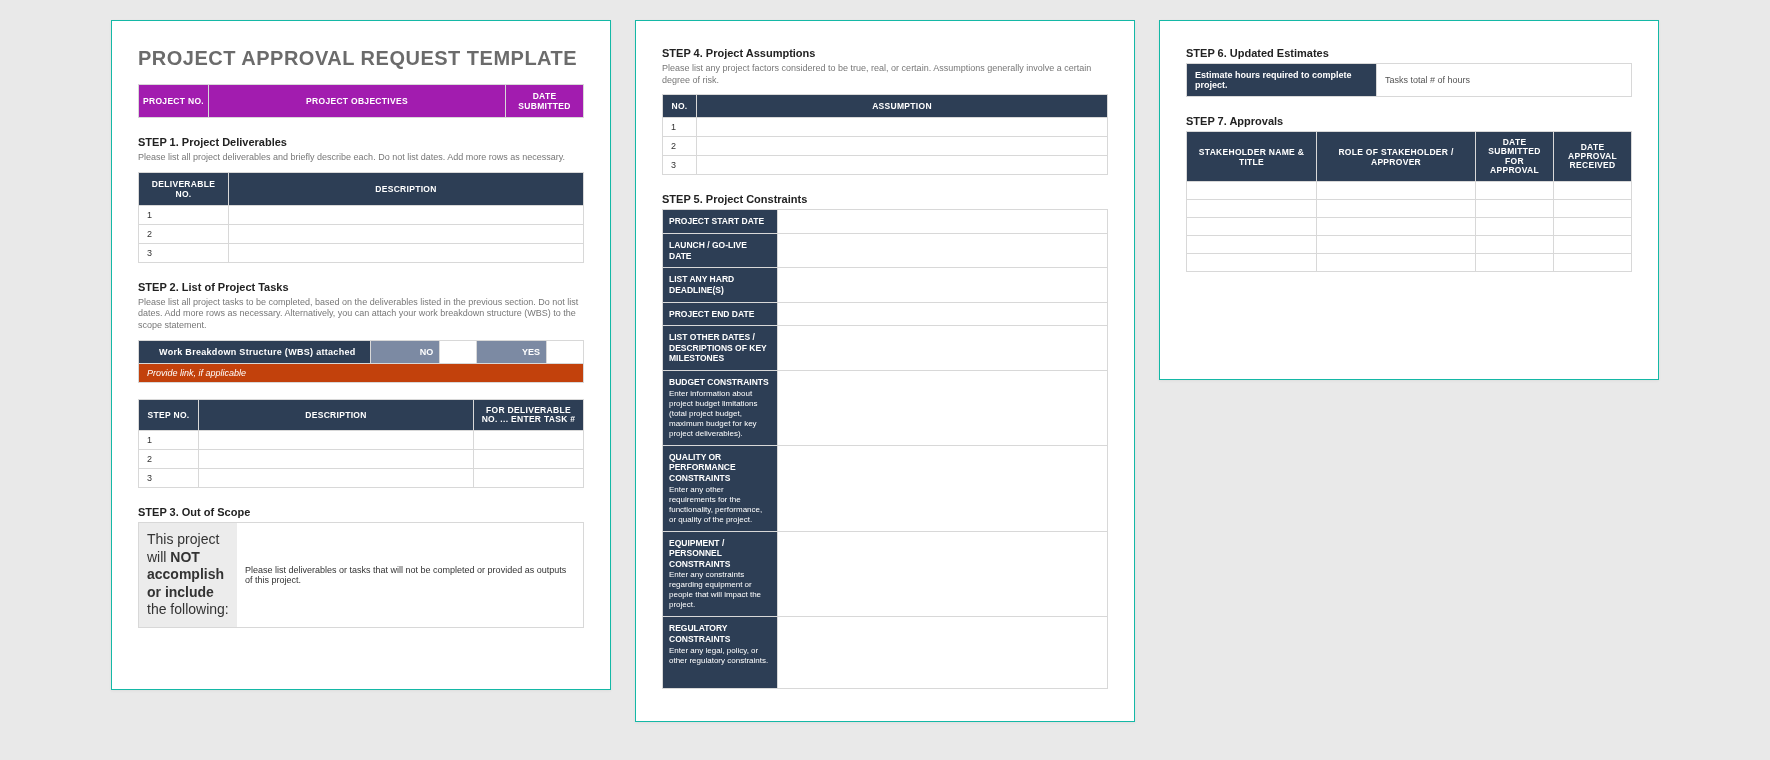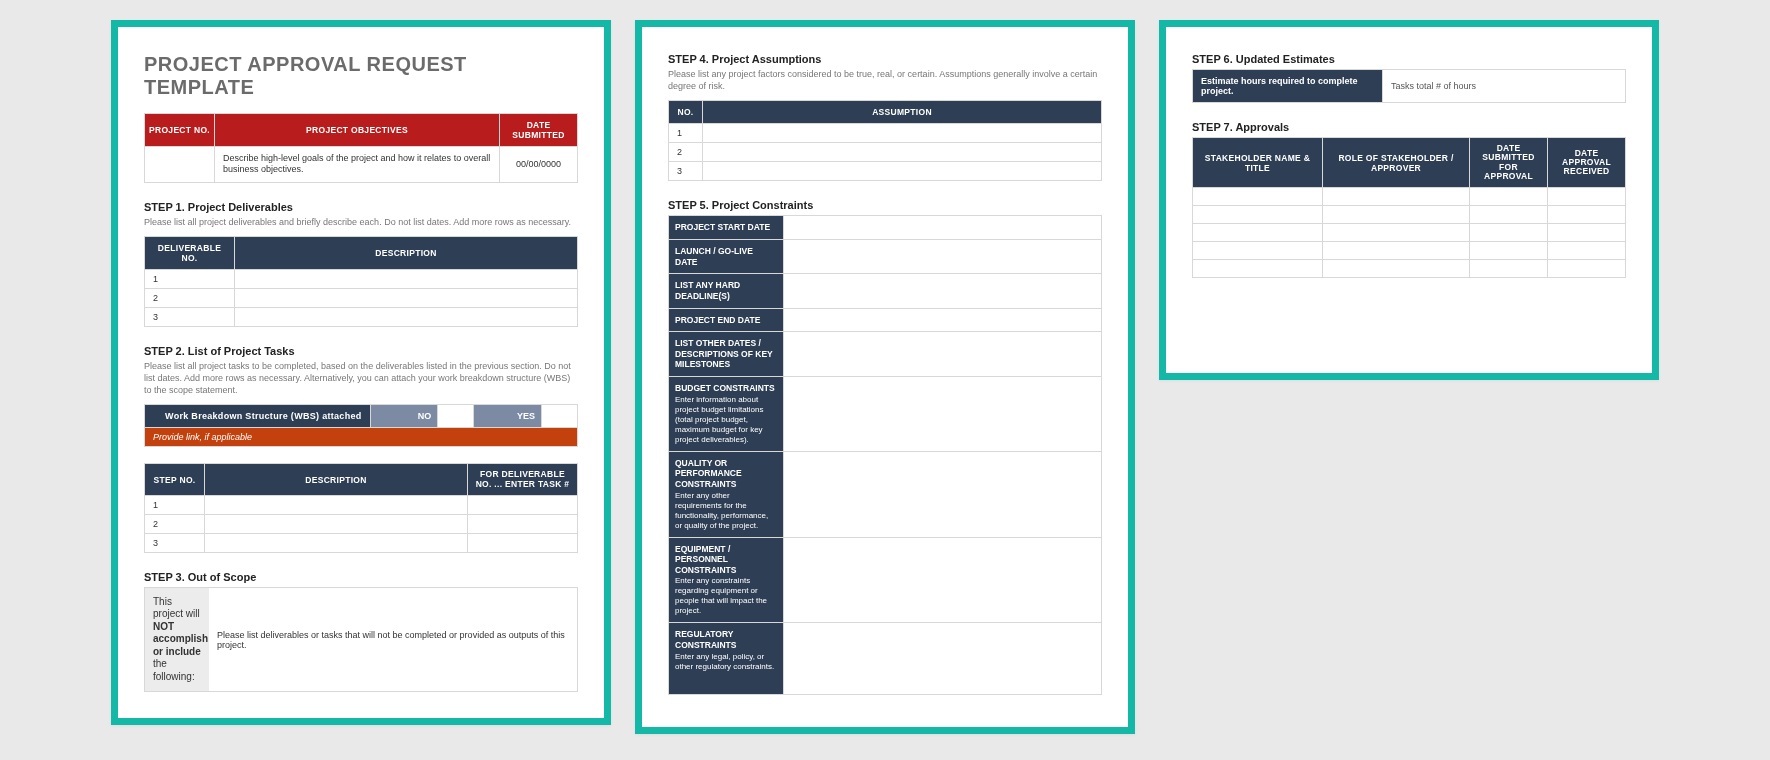--- a/index.html
+++ b/index.html
@@ -9,21 +9,21 @@
     font-size: 10px;
     color: #333;
     padding: 20px 10px;
     display: flex;
     gap: 24px;
     justify-content: center;
     align-items: flex-start;
   }
   .page {
     background: #fff;
-    border: 7px solid #14b8a6;
+    border: 1px solid #14b8a6;
     width: 500px;
     min-height: 670px;
     padding: 26px 26px 26px 26px;
     box-shadow: 0 1px 3px rgba(0,0,0,0.05);
   }
   .page3 { min-height: 360px; }
   h1.title {
     font-family: "Segoe UI", Arial, sans-serif;
     font-weight: 600;
     font-size: 20px;
@@ -58,36 +58,36 @@
   }
   th {
     background: #2d3e55;
     color: #fff;
     font-weight: 600;
     text-align: center;
     font-size: 8.5px;
     padding: 6px 4px;
     letter-spacing: 0.3px;
   }
-  th.gold { background: #b91c1c; }
+  th.gold { background: #a21caf; }
   td.center { text-align: center; }
   td.num { width: 28px; padding-left: 8px; }
   tr.empty td { height: 18px; }
 
   
   table.wbs th { background:#2d3e55; text-align:left; padding-left:20px; font-size:9px;}
   .wbs-no { background:#7c8aa3; color:#fff; text-align:right; font-weight:600; padding:4px 6px; width:60px;}
   .wbs-yes { background:#7c8aa3; color:#fff; text-align:right; font-weight:700; padding:0 6px; width:60px;}
   .wbs-blank { background:#fff; width:32px; }
   .wbs-link td { background:#c2410c; color:#fff; font-style:italic; padding:4px 8px;}
 
   
   .scopebox { display:flex; border:1px solid #d8d8d8; margin-top:4px;}
   .scopebox .left {
-    width:64px; background:#ececec; font-size:10px; padding:8px; line-height:1.25;
+    width:98px; background:#ececec; font-size:14px; padding:8px; line-height:1.25;
   }
   .scopebox .right { flex:1; font-size:9px; padding:8px; display:flex; align-items:center;}
 
   
   .c-label {
     background:#2d3e55; color:#fff; font-size:8.5px; font-weight:600;
     width:115px; vertical-align:top; padding:6px 6px; line-height:1.25;
   }
   .c-label .sub { font-weight:400; display:block; font-size:8px; margin-top:1px;}
   .c-val { background:#fff; }
@@ -106,25 +106,20 @@
 
 <div class="page">
   <h1 class="title">PROJECT APPROVAL REQUEST TEMPLATE</h1>
 
   <table>
     <tbody>
         <tr>
       <th class="gold" style="width:70px">PROJECT NO.</th>
       <th class="gold">PROJECT OBJECTIVES</th>
       <th class="gold" style="width:78px">DATE SUBMITTED</th>
-    </tr>
-    <tr>
-      <td></td>
-      <td style="line-height:1.25;padding:6px 8px">Describe high-level goals of the project and how it relates to overall business objectives.</td>
-      <td class="center">00/00/0000</td>
     </tr>
   </tbody>
     </table>
 
   <h2 class="step">STEP 1. Project Deliverables</h2>
   <p class="instr">Please list all project deliverables and briefly describe each. Do not list dates. Add more rows as necessary.</p>
   <table>
     <tbody>
         <tr>
       <th style="width:90px">DELIVERABLE NO.</th>

